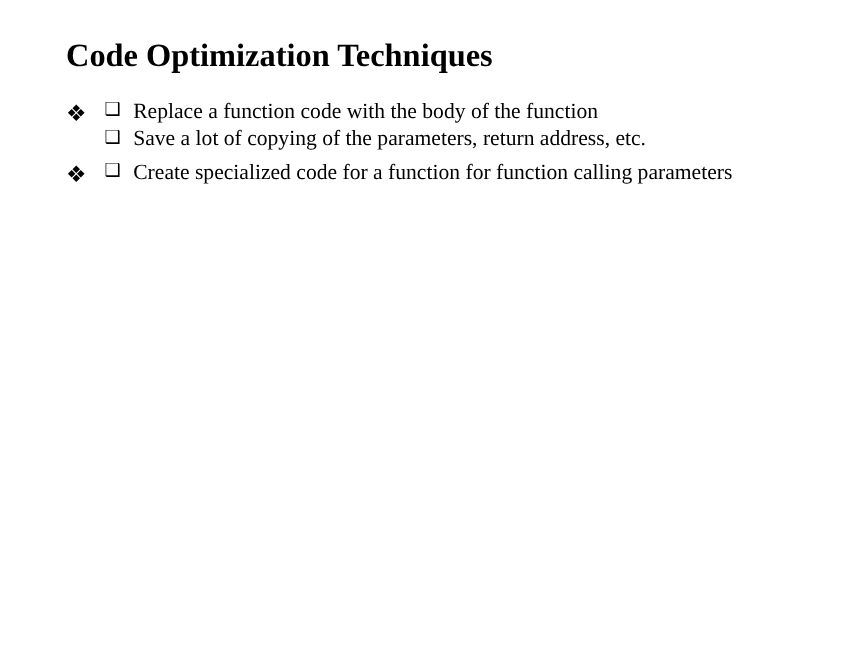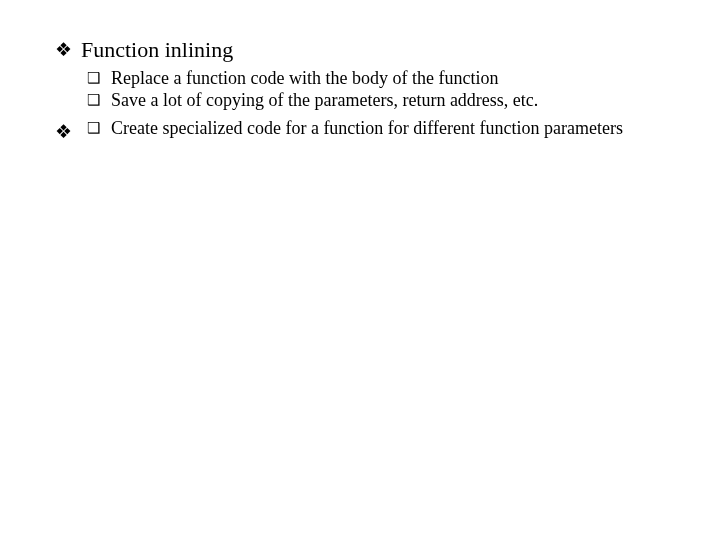--- a/index.html
+++ b/index.html
@@ -49,35 +49,35 @@
   }
   .l2-wrap {
     display: block;
   }
 </style>
 </head>
 <body>
 
 <div class="slide">
 
+  <h1 class="title">Code Optimization Techniques</h1>
 
   <div class="l1">
     <span class="bullet">❖</span>
-    <span>Function inlining</span>
   </div>
   <div class="l2">
     <span class="bullet">❑</span>
     <span class="l2-wrap">Replace a function code with the body of the function</span>
   </div>
   <div class="l2">
     <span class="bullet">❑</span>
     <span class="l2-wrap">Save a lot of copying of the parameters, return address, etc.</span>
   </div>
 
   <div class="l1">
     <span class="bullet">❖</span>
   </div>
   <div class="l2">
     <span class="bullet">❑</span>
-    <span class="l2-wrap">Create specialized code for a function for different function parameters</span>
+    <span class="l2-wrap">Create specialized code for a function for function calling parameters</span>
   </div>
 
 </div>
 
 </body></html>

